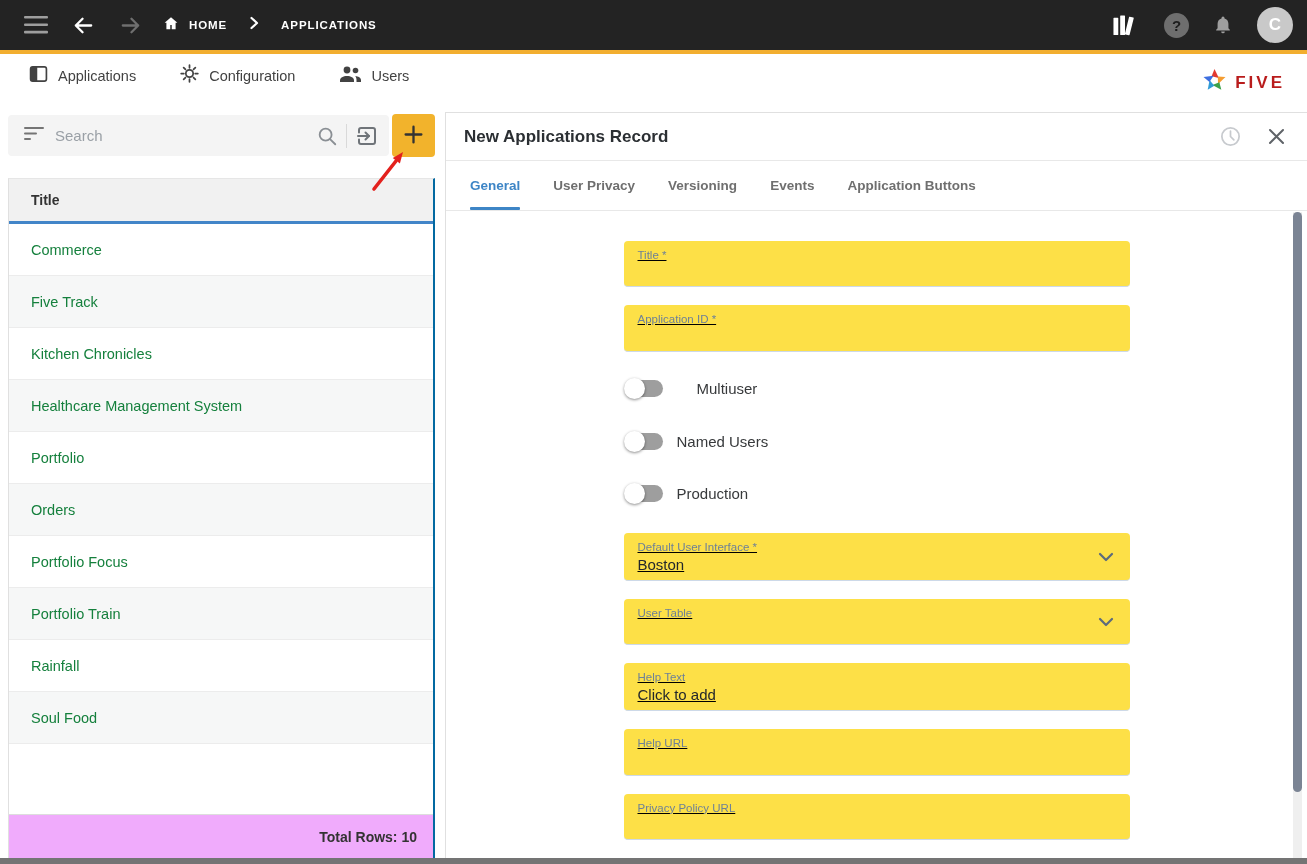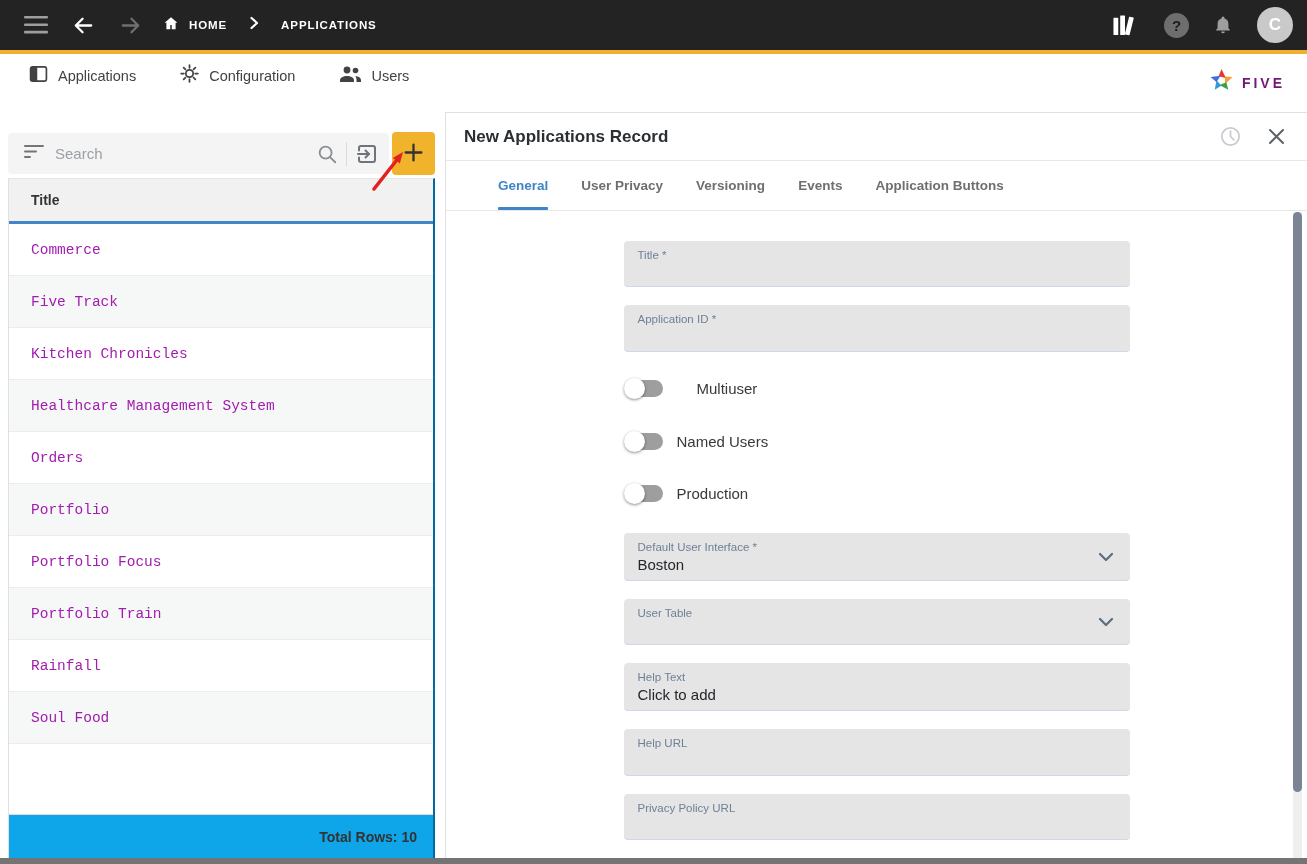--- a/index.html
+++ b/index.html
@@ -21,62 +21,62 @@
   .avatar { width:36px; height:36px; border-radius:50%; background:#c9c9c9; display:flex;
             align-items:center; justify-content:center; color:#fff; font-weight:bold; font-size:17px; }
   .icon-btn { display:flex; align-items:center; justify-content:center; cursor:pointer; }
 
   
   .toolbar { position:absolute; left:0; top:54px; width:100%; height:58px; background:#fff; }
   .module-tabs { position:absolute; left:28px; top:0; height:43px; display:flex; align-items:center; gap:43px; }
   .module-tab { display:flex; align-items:center; gap:9px; cursor:pointer; }
   .module-tab span.lbl { font-size:14.5px; color:#424242; }
   .brand { position:absolute; right:22px; top:13px; display:flex; align-items:center; gap:7px; }
-  .brand-txt { font-size:14px; font-weight:bold; letter-spacing:3px; color:#701a75; }
+  .brand-txt { font-size:17px; font-weight:bold; letter-spacing:3px; color:#b91c1c; }
 
   
   .left-panel { position:absolute; left:8px; top:112px; width:427px; height:746px; }
-  .search-row { position:absolute; left:0; top:20px; width:100%; height:43px; display:flex; }
+  .search-row { position:absolute; left:0; top:2px; width:100%; height:43px; display:flex; }
   .search-box { flex:1; height:41px; margin-top:1px; background:#f4f4f4; border-radius:4px;
                 display:flex; align-items:center; }
   .search-box input { flex:1; border:none; outline:none; background:transparent; font-size:15px;
                       color:#333; padding-left:11px; font-family:"Liberation Sans",sans-serif; }
   .search-box input::placeholder { color:#9aa0a6; }
   .vdivider { width:1px; height:24px; background:#d9d9d9; margin:0 8px; }
   .add-btn { width:43px; height:43px; margin-left:3px; background:#F2B32C; border:none; border-radius:4px;
              display:flex; align-items:center; justify-content:center; cursor:pointer; }
   .list-box { position:absolute; left:0; top:66px; right:0; bottom:0; background:#fff;
               border-left:1px solid #e0e0e0; border-right:2px solid #0369a1; border-top:1px solid #e6e6e6; }
   .list-header { height:45px; background:#f1f1f1; display:flex; align-items:center;
                  border-bottom:3px solid #4285C8; }
   .list-header span { font-size:14px; font-weight:bold; color:#333; padding-left:22px; }
-  .list-row { height:52px; line-height:52px; font-size:14.5px; color:#a21caf; padding-left:22px;
-              border-bottom:1px solid #ececec; background:#fff; cursor:pointer;font-family:Liberation Mono, monospace; }
+  .list-row { height:52px; line-height:52px; font-size:14.5px; color:#15803d; padding-left:22px;
+              border-bottom:1px solid #ececec; background:#fff; cursor:pointer; }
   .list-row:nth-child(odd) { background:#f6f7f7; }
-  .list-footer { position:absolute; left:0; right:0; bottom:0; height:44px; background:#0ea5e9;
+  .list-footer { position:absolute; left:0; right:0; bottom:0; height:44px; background:#f0abfc;
                  border-top:1px solid #ddd; display:flex; align-items:center; justify-content:flex-end; }
   .list-footer span { font-size:14px; font-weight:bold; color:#333; padding-right:16px; }
 
   
   .record-panel { position:absolute; left:445px; top:112px; right:0; height:746px; background:#fff;
                   border-left:1px solid #e0e0e0; border-top:1px solid #e0e0e0; }
   .rec-header { height:48px; display:flex; align-items:center; border-bottom:1px solid #e8e8e8; }
   .rec-title { font-size:17px; font-weight:600; color:#2b2f33; margin-left:18px; }
   .rec-header-icons { margin-left:auto; display:flex; align-items:center; gap:26px; margin-right:22px; }
   .rec-tabs { height:50px; display:flex; align-items:center; gap:33px; padding-left:24px;
               border-bottom:1px solid #e8e8e8; }
   .rec-tab { position:relative; height:100%; display:flex; align-items:center;
              font-size:13.5px; font-weight:bold; color:#6f6f6f; cursor:pointer; }
-  .rec-tab.active { color:#3d85c6;margin-left:28px; }
+  .rec-tab.active { color:#3d85c6; }
   .rec-tab.active::after { content:""; position:absolute; left:0; right:0; bottom:0; height:3px;
                            background:#3d85c6; border-radius:1px; }
   .form { position:absolute; left:0; right:0; top:100px; bottom:0; overflow:hidden;
           display:flex; flex-direction:column; align-items:center; padding-top:28px; }
-  .field { width:506px; height:48px; background:#e5e5e5; border-radius:4px; margin-bottom:18px;
-           padding:8px 14px; position:relative; border-bottom:1px solid #cdd9e8; cursor:text; }
+  .field { width:506px; height:48px; background:#fde047; border-radius:4px; margin-bottom:18px;
+           padding:8px 14px; position:relative; border-bottom:1px solid #cdd9e8; cursor:text;text-decoration:underline; }
   .flabel { font-size:11.5px; color:#6e8197; display:block; }
   .fvalue { font-size:15px; color:#23272b; display:block; margin-top:3px; }
   .chevron { position:absolute; right:16px; top:50%; transform:translateY(-50%); }
   .toggle-row { width:506px; display:flex; align-items:center; height:28px; margin-bottom:26px; }
   .toggle-row.first { margin-top:6px;gap:20px; }
   .switch { position:relative; width:37px; height:17px; background:#9e9e9e; border-radius:9px;
             margin-left:2px; cursor:pointer; }
   .knob { position:absolute; left:-2px; top:-2px; width:21px; height:21px; background:#fff;
           border-radius:50%; box-shadow:0 1px 3px rgba(0,0,0,.45); }
   .toggle-lbl { margin-left:14px; font-size:15px; color:#37393b; }
@@ -235,22 +235,22 @@
     </div>
 
     <div class="list-box">
       <div class="list-header">
         <span>Title</span>
       </div>
       <div class="list-row">Commerce</div>
       <div class="list-row">Five Track</div>
       <div class="list-row">Kitchen Chronicles</div>
       <div class="list-row">Healthcare Management System</div>
+      <div class="list-row">Portfolio</div>
       <div class="list-row">Orders</div>
-      <div class="list-row">Portfolio</div>
       <div class="list-row">Portfolio Focus</div>
       <div class="list-row">Portfolio Train</div>
       <div class="list-row">Rainfall</div>
       <div class="list-row">Soul Food</div>
       <div class="list-footer">
         <span>Total Rows: 10</span>
       </div>
     </div>
   </div>
 

